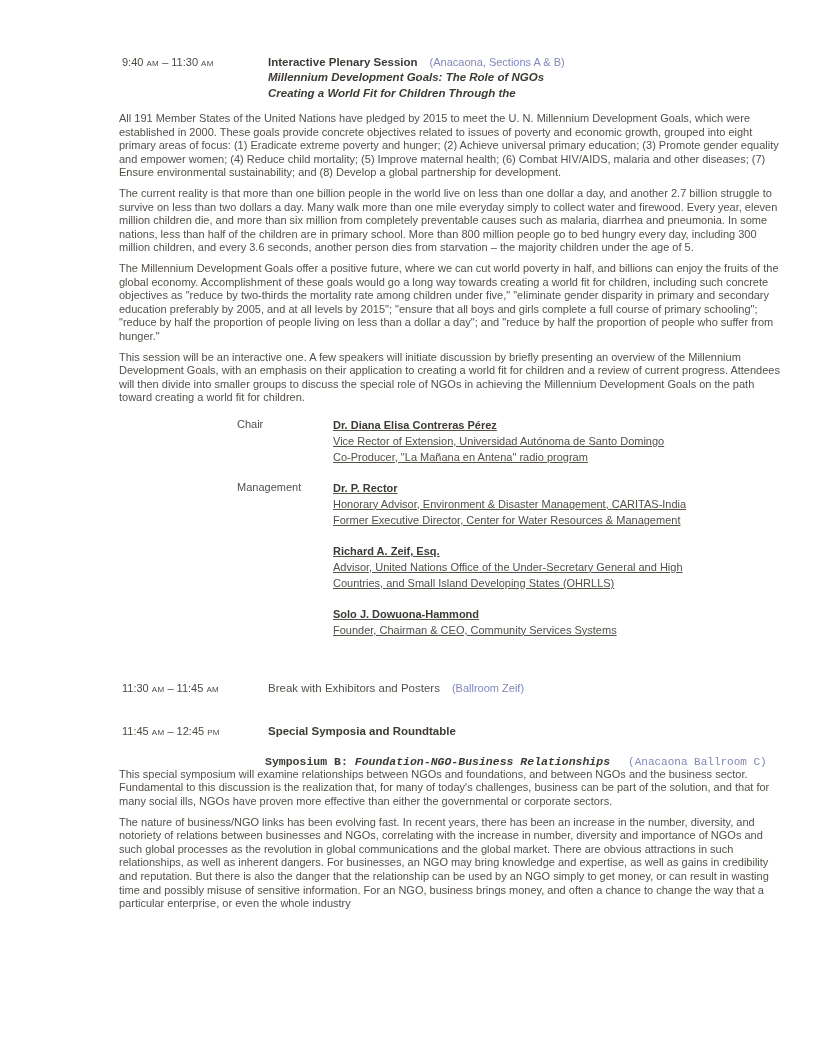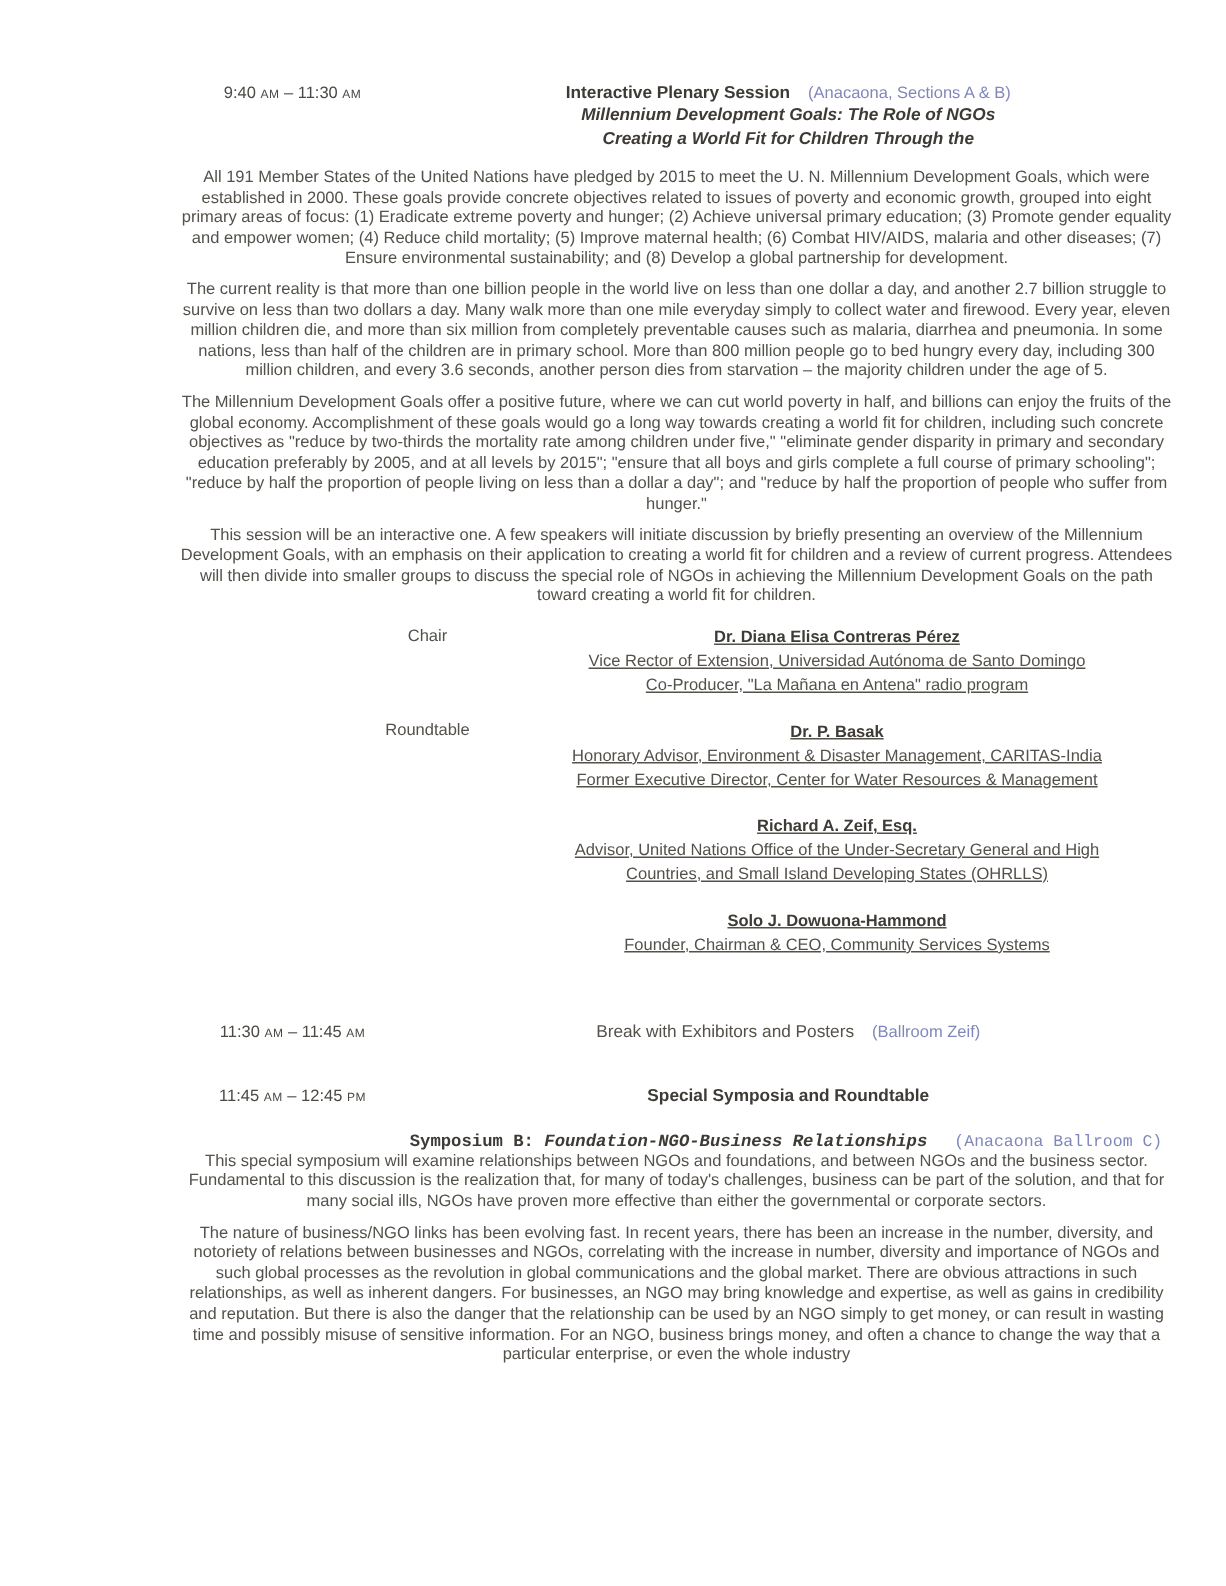--- a/index.html
+++ b/index.html
@@ -4,21 +4,20 @@
 <style>
   html, body { margin: 0; padding: 0; background: #ffffff; }
   .page {
     position: relative;
     width: 817px;
     height: 987px;
     background: #ffffff;
     font-family: "Liberation Sans", sans-serif;
     color: #54504a;
     overflow: hidden;
-    text-align: center;
   }
   .content {
     position: absolute;
     left: 119px;
     top: 56px;
     width: 664px;
   }
   .row { display: flex; align-items: flex-start; }
   .time-col {
     width: 146px;
@@ -129,24 +128,24 @@
       <div class="person-row">
         <div class="role">Chair</div>
         <div class="pinfo">
           <div class="pname">Dr. Diana Elisa Contreras Pérez</div>
           <div>Vice Rector of Extension, Universidad Autónoma de Santo Domingo</div>
           <div>Co-Producer, "La Mañana en Antena" radio program</div>
         </div>
       </div>
 
       <div class="person-row">
-        <div class="role">Roundtable</div>
+        <div class="role">Management</div>
         <div class="pinfo">
           <div class="person-block">
-            <div class="pname">Dr. P. Basak</div>
+            <div class="pname">Dr. P. Rector</div>
             <div>Honorary Advisor, Environment &amp; Disaster Management, CARITAS-India</div>
             <div>Former Executive Director, Center for Water Resources &amp; Management</div>
           </div>
           <div class="person-block">
             <div class="pname">Richard A. Zeif, Esq.</div>
             <div>Advisor, United Nations Office of the Under-Secretary General and High</div>
             <div>Countries, and Small Island Developing States (OHRLLS)</div>
           </div>
           <div class="person-block">
             <div class="pname">Solo J. Dowuona-Hammond</div>

